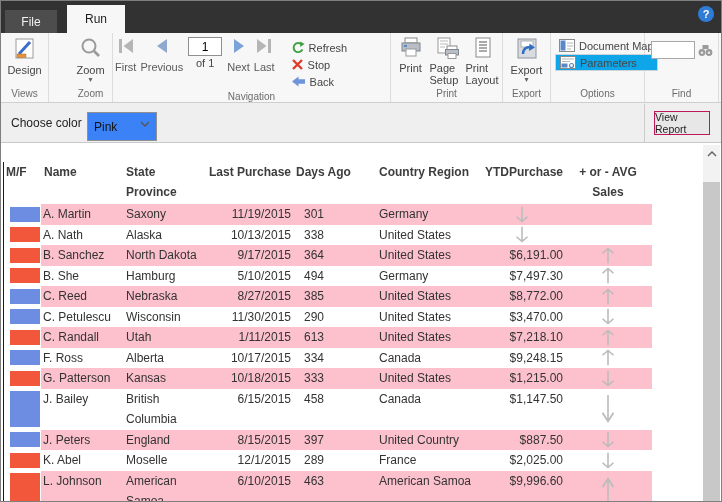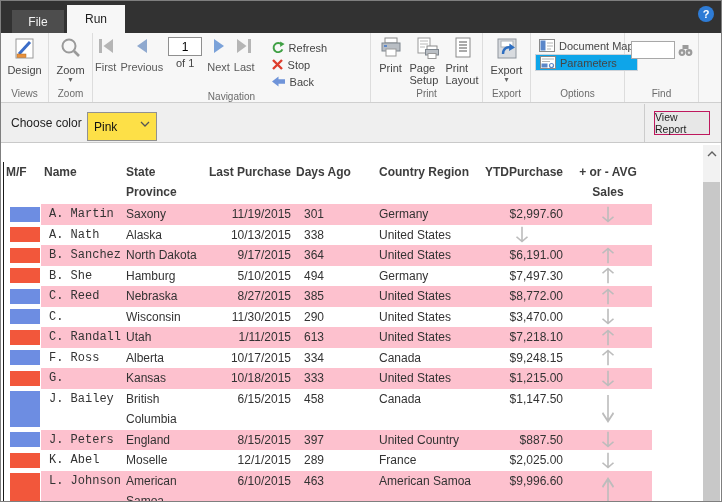--- a/index.html
+++ b/index.html
@@ -1,33 +1,33 @@
 <!DOCTYPE html>
 <html style="--row-pink: #FDC1CE; --swatch-blue: #6D8DE2; --swatch-red: #F2573B;"><head>
 <meta charset="utf-8">
 <style>
   * { margin:0; padding:0; box-sizing:border-box; }
   html,body { width:722px; height:502px; background:#e8e8e8; font-family:"Liberation Sans", sans-serif; }
   .window { position:relative; width:722px; height:502px; border:1px solid #7f7f7f; background:#fff; overflow:hidden; }
 
   
   .titlebar { position:absolute; left:0; top:0; width:100%; height:32px; background:#323232; }
-  .tab-file { position:absolute; left:11px; top:9px; width:52px; height:23px; background:#4d4d4d; color:#f2f2f2;
+  .tab-file { position:absolute; left:4px; top:9px; width:52px; height:23px; background:#4d4d4d; color:#f2f2f2;
               font-size:12px; display:flex; align-items:center; justify-content:center; cursor:default; }
   .tab-run  { position:absolute; left:66px; top:4px; width:58px; height:28px; background:#f7f7f7; color:#1e1e1e;
               font-size:12px; display:flex; align-items:center; justify-content:center; }
   .help-btn { position:absolute; right:7px; top:5px; width:16px; height:16px; border-radius:50%; background:#2e7cd6;
               color:#fff; font-size:11px; font-weight:bold; display:flex; align-items:center; justify-content:center; }
 
   
   .ribbon { position:absolute; left:0; top:32px; width:100%; height:70px; background:#f7f7f7; border-bottom:1px solid #cfcfcf; display:flex; }
   .rgroup { position:relative; height:100%; border-right:1px solid #ddd; display:flex; flex-direction:column; }
   .rg-content { flex:1; display:flex; align-items:flex-start; }
   .rg-label { height:15px; text-align:center; font-size:10px; color:#6b6b6b; line-height:13px; }
-  .g-views { width:48px; } .g-zoom { width:44px; } .g-nav { width:278px; } .g-print { width:112px; }
+  .g-views { width:48px; } .g-zoom { width:44px;margin-left:20px; } .g-nav { width:278px; } .g-print { width:112px; }
   .g-export { width:48px; } .g-options { width:94px; } .g-find { width:74px; }
   .g-spacer { flex:1; border-right:none; }
 
   .bigbtn { display:flex; flex-direction:column; align-items:center; padding-top:3px; width:100%; cursor:default; }
   .bigbtn .lbl { font-size:11px; color:#454545; text-align:left; line-height:12px; margin-top:2px; }
   .caret { font-size:8px; color:#666; line-height:7px; }
 
   .navrow { display:flex; align-items:flex-start; padding-top:4px; width:100%; }
   .navitem { display:flex; flex-direction:column; align-items:center; margin:0 2px; }
   .navitem .lbl { font-size:11px; color:#5a5a5a; margin-top:6px; }
@@ -40,21 +40,21 @@
   .smallrow .lbl { font-size:11px; color:#454545; white-space:nowrap; }
   .smallrow.hl { background:#0ea5e9; border:1px solid #cdd2d8; }
 
   .printbtn { width:34px; margin:0 1px; }
   .findwrap { display:flex; align-items:center; gap:3px; padding-top:8px; justify-content:center; width:100%; }
   .findwrap input { width:44px; height:18px; border:1px solid #a8a8a8; font-size:11px; font-family:"Liberation Sans",sans-serif; padding:0 2px; }
 
   
   .parambar { position:absolute; left:0; top:102px; width:100%; height:40px; background:#efefef; border-bottom:1px solid #c9c9c9; }
   .param-label { position:absolute; left:10px; top:13px; font-size:12px; color:#222; }
-  .param-select { position:absolute; left:86px; top:9px; width:70px; height:29px; background:#fde047; border:1px solid #919191;
+  .param-select { position:absolute; left:86px; top:9px; width:70px; height:29px; background:#3b82f6; border:1px solid #919191;
                   font-size:12px; color:#111; display:flex; align-items:center; padding-left:6px; cursor:default; }
   .param-select .chev { position:absolute; right:6px; top:8px; }
   .param-divider { position:absolute; left:643px; top:1px; width:1px; height:38px; background:#cccccc; }
   .viewreport { position:absolute; right:11px; top:8px; width:56px; height:24px; background:#e7e7e7; border:1px solid #be185d;
                 font-size:10.5px; color:#1e1e1e; display:flex; align-items:center; justify-content:center; }
 
   
   .report { position:absolute; left:0; top:142px; width:100%; height:360px; background:#ffffff; overflow:hidden; }
   .tbl-border { position:absolute; left:2px; top:19px; width:1px; height:341px; background:#1a1a1a; }
   .tbl { position:absolute; left:3px; top:19px; width:648px; }
@@ -62,21 +62,21 @@
   .trow { position:relative; display:grid; grid-template-columns:37px 85px 78px 90px 63px 120px 90px 82px; font-size:12px; color:#333; }
   .thead { font-weight:bold; color:#3d3d3d; min-height:42px; line-height:20px; }
   .trow.single { height:20.5px; line-height:20.5px; }
   .trow.tall { height:41px; line-height:20.5px; }
   .trow.band-pink::before { content:""; position:absolute; left:37px; right:0; top:0; bottom:0; background:var(--row-pink,#fdc1ce); }
   .cell { position:relative; overflow:hidden; }
   .h-mf { padding-left:2px; } .h-name { padding-left:3px; } .h-state { }
   .h-last { text-align:right; padding-right:3px; } .h-days { padding-left:2px; }
   .h-country { padding-left:22px; } .h-ytd { text-align:right; padding-right:4px; }
   .h-avg { text-align:center; }
-  .c-name { padding-left:8px;font-family:Liberation Mono, monospace; } .c-last { text-align:right; padding-right:3px; }
+  .c-name { padding-left:2px; } .c-last { text-align:right; padding-right:3px; }
   .c-days { text-align:right; padding-right:33px; } .c-country { padding-left:22px; }
   .c-ytd { text-align:right; padding-right:4px; }
   .c-avg { display:flex; align-items:center; justify-content:center; }
   .swatch { position:absolute; left:6px; top:2.5px; bottom:3px; width:30px; }
   .sw-blue { background:var(--swatch-blue,#6d8de2); }
   .sw-red  { background:var(--swatch-red,#f2573b); }
   .trend-svg { display:block; }
 
   
   .vscroll { position:absolute; right:1px; top:2px; width:17px; height:357px; background:#f2f2f2; }
@@ -340,21 +340,20 @@
       <div id="tbody">
           <div class="trow single band-pink">
     <div class="cell c-mf">
               <div class="swatch sw-blue"></div>
             </div>
     <div class="cell c-name">A. Martin</div>
     <div class="cell c-state">Saxony</div>
     <div class="cell c-last">11/19/2015</div>
     <div class="cell c-days">301</div>
     <div class="cell c-country">Germany</div>
-    <div class="cell c-ytd">$2,997.60</div>
     <div class="cell c-avg">
               <span class="arrow-slot">
                 <svg class="trend-svg" width="16" height="19" viewBox="0 0 16 22" preserveAspectRatio="none">
                   <path d="M8 2 L8 19 M2.5 13.5 L8 19 L13.5 13.5" fill="none" stroke="#BCBCBC" stroke-width="1.6"></path>
                 </svg>
               </span>
             </div>
   </div>
           <div class="trow single band-white">
     <div class="cell c-mf">

